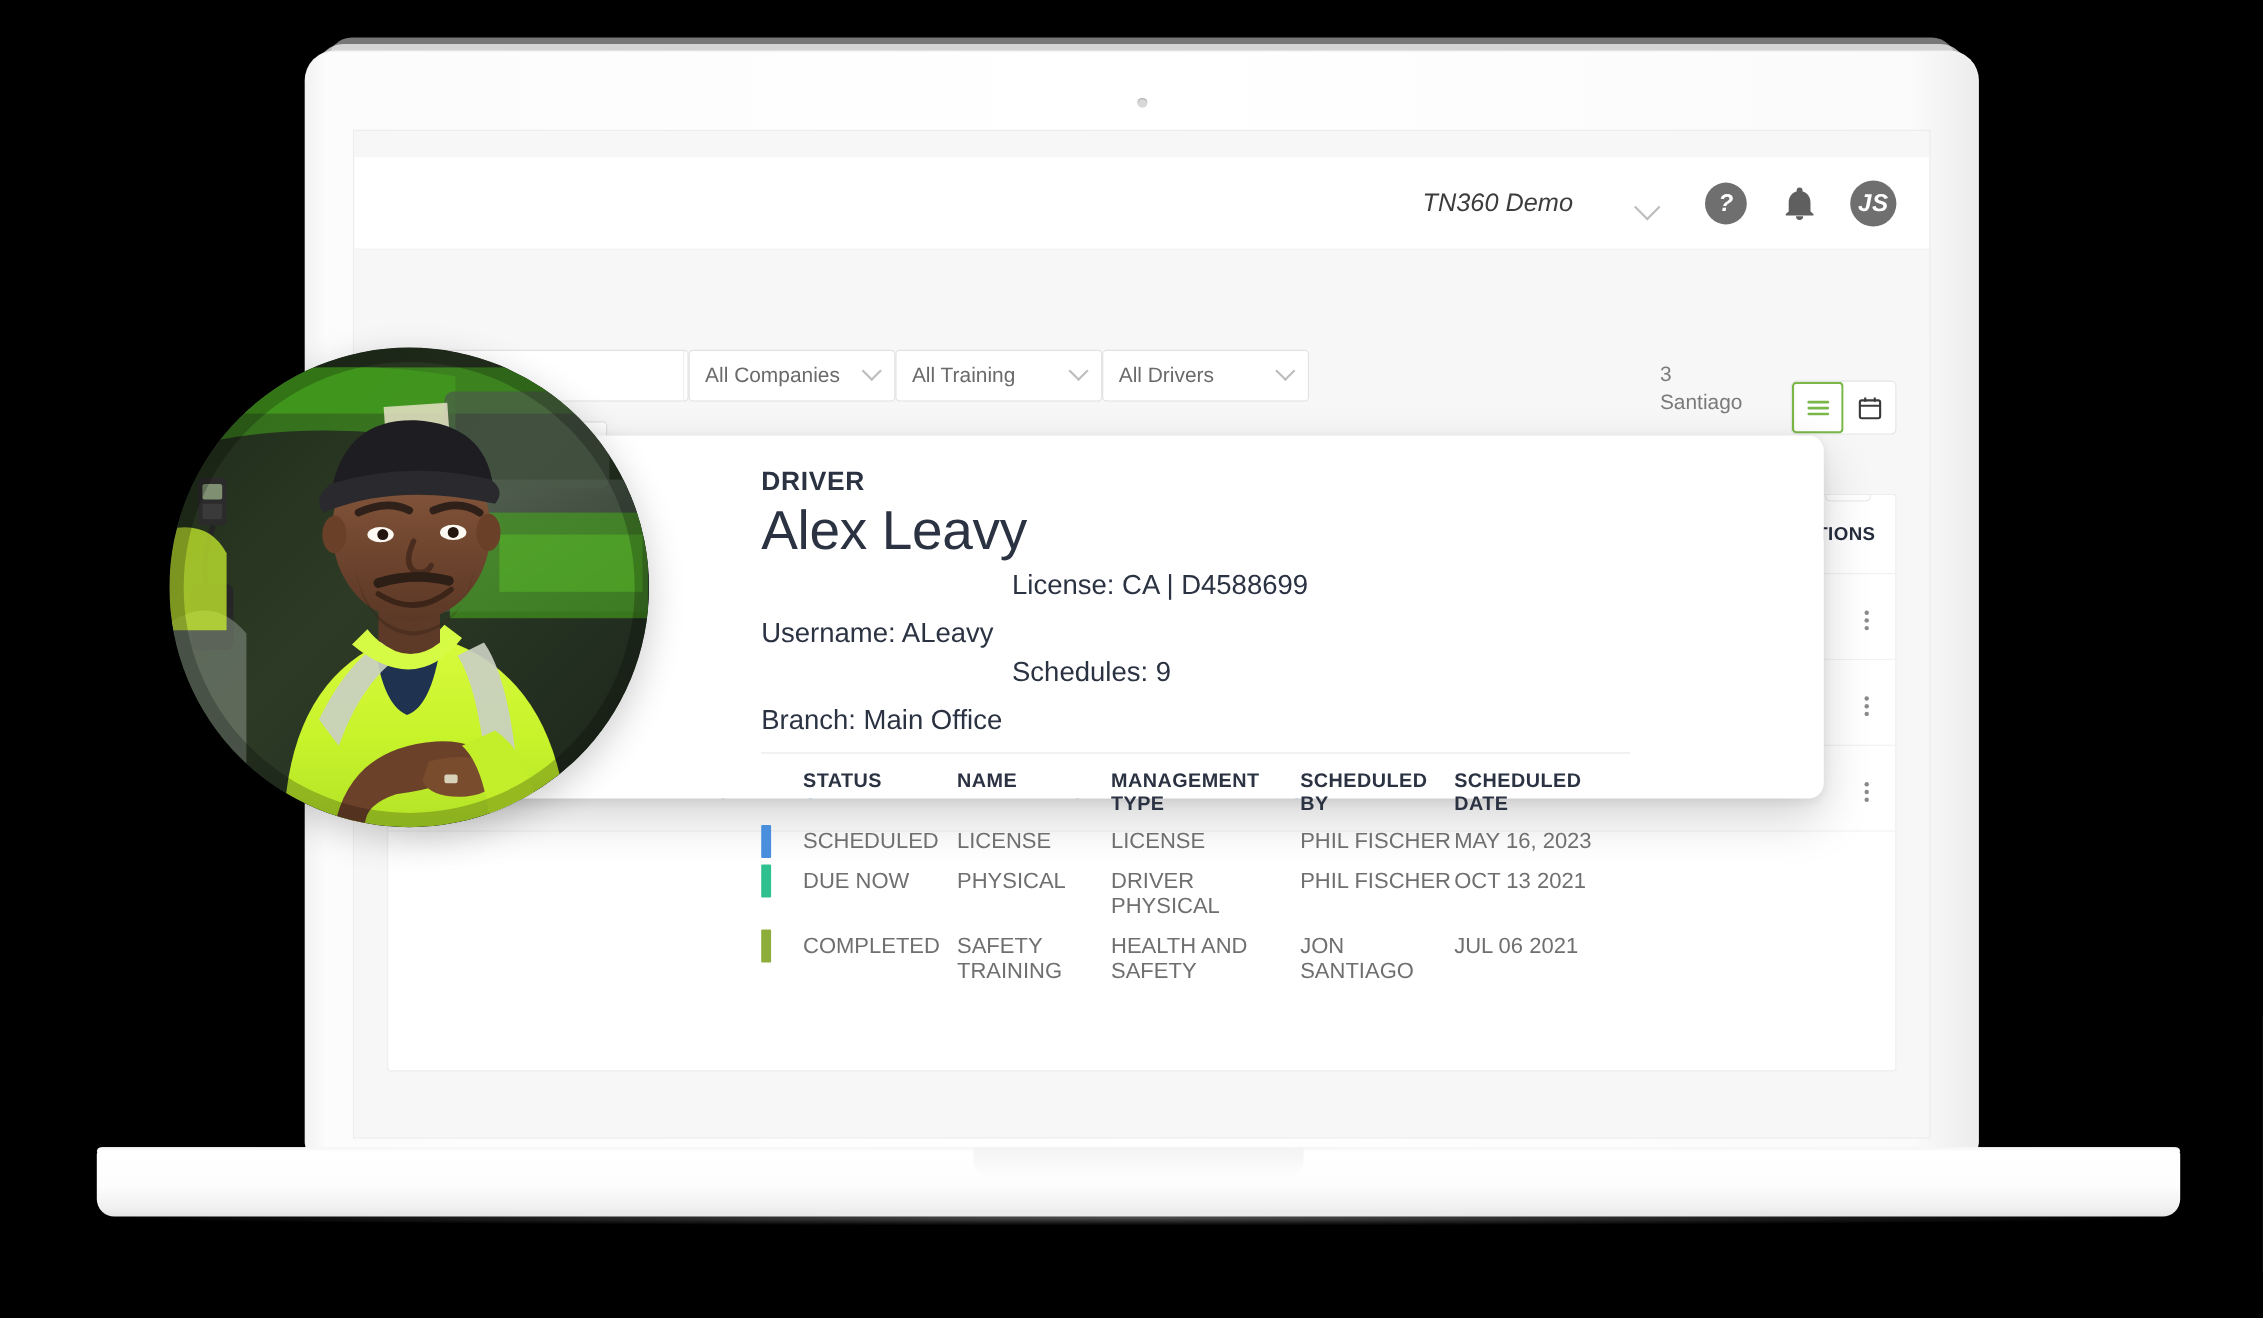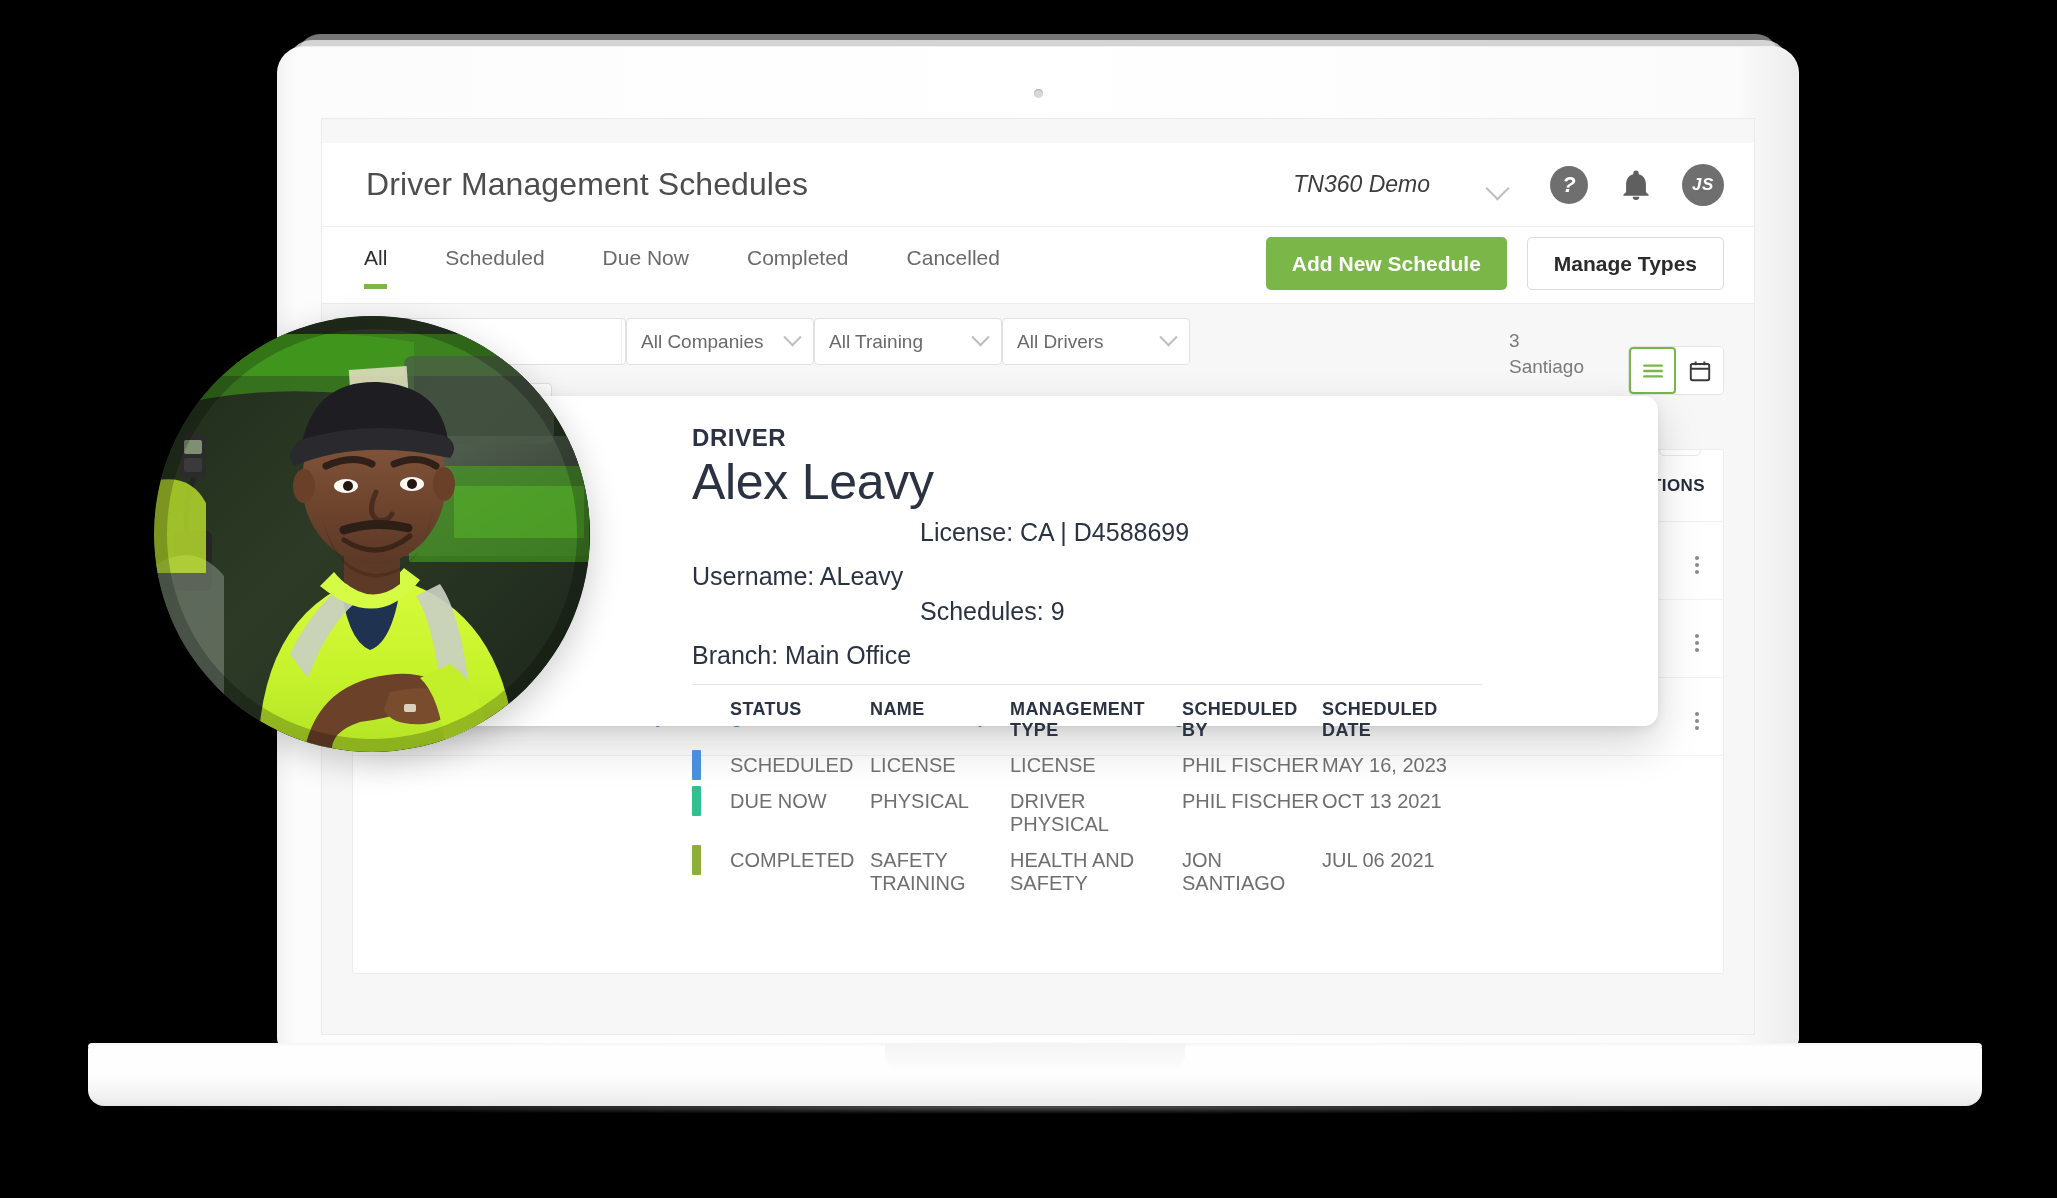--- a/index.html
+++ b/index.html
@@ -92,21 +92,21 @@
   }
   .round-btn {
     width:38px; height:38px; border-radius:50%; background:#6f6f6f; color:#fff;
     display:flex; align-items:center; justify-content:center;
     font-size:22px; font-weight:bold; margin-left:28px; cursor:pointer;
   }
   .bell { margin-left:30px; width:36px; height:36px; position:relative; cursor:pointer;}
   .avatar {
     width:42px; height:42px; border-radius:50%; background:#6f6f6f; color:#fff;
     display:flex; align-items:center; justify-content:center;
-    font-size:17px; font-weight:600; margin-left:28px; letter-spacing:.5px; cursor:pointer;
+    font-size:22px; font-weight:600; margin-left:28px; letter-spacing:.5px; cursor:pointer;
   }
 
   
   .tabs-row {
     position:absolute; left:0; top:108px; width:100%; height:77px;
     background:#fff; display:flex; align-items:flex-start; border-bottom:1px solid #ececec;
   }
   .tabs { display:flex; align-items:center; margin-left:42px; height:62px; }
   .tab {
     font-size:21px; color:#6a6a6a; padding:0 0 0 0; margin-right:58px;
@@ -262,47 +262,33 @@
   <div class="lid-stack-a"></div>
 
   <div class="laptop-lid">
     <div class="lid-inner-shade"></div>
     <div class="camera-dot"></div>
 
     <div class="screen">
       <div class="app">
 
         <div class="app-header">
-          <div class="page-title">Driver Management Schedules</div>
           <div class="header-right">
             <div class="org-name">TN360 Demo</div>
             <div class="chev-down"></div>
             <div class="round-btn">?</div>
             <div class="bell">
               <svg width="36" height="36" viewBox="0 0 24 24" fill="#5f5f5f">
                 <path d="M12 22a2.2 2.2 0 0 0 2.2-2.2H9.8A2.2 2.2 0 0 0 12 22zm6.6-5.2v-5.3c0-3.3-1.8-6-4.8-6.7v-.7a1.8 1.8 0 0 0-3.6 0v.7c-3 .7-4.8 3.4-4.8 6.7v5.3L3.6 18.3v.9h16.8v-.9l-1.8-1.5z"></path>
               </svg>
             </div>
             <div class="avatar">JS</div>
           </div>
         </div>
 
-        <div class="tabs-row">
-          <div class="tabs">
-            <div class="tab active">All</div>
-            <div class="tab">Scheduled</div>
-            <div class="tab">Due Now</div>
-            <div class="tab">Completed</div>
-            <div class="tab">Cancelled</div>
-          </div>
-          <div class="header-actions">
-            <button class="btn-primary">Add New Schedule</button>
-            <button class="btn-secondary">Manage Types</button>
-          </div>
-        </div>
 
         <div class="filters">
           <div class="filter-line">
             <div class="search-box">
               <input type="text" placeholder="Search" style="">
               <div class="search-ic">
                 <svg width="24" height="24" viewBox="0 0 24 24" fill="none" stroke="#8b8b8b" stroke-width="1.8">
                   <circle cx="10.5" cy="10.5" r="6.2"></circle>
                     <line x1="15.2" y1="15.2" x2="20.5" y2="20.5"></line>
                 </svg>

